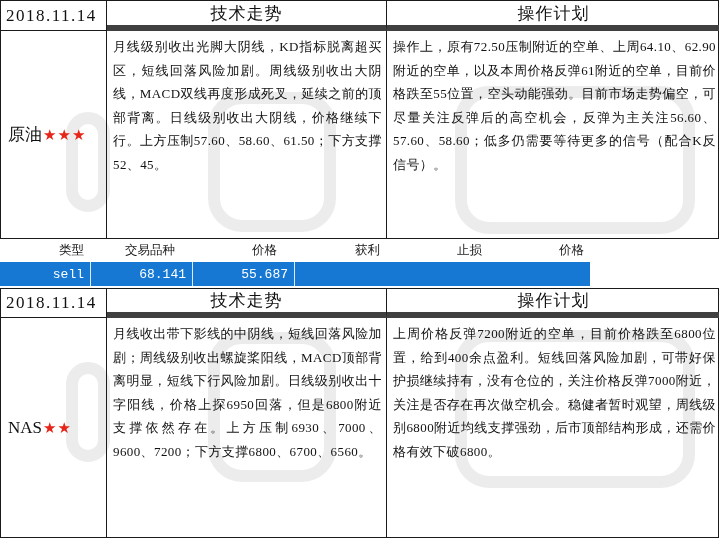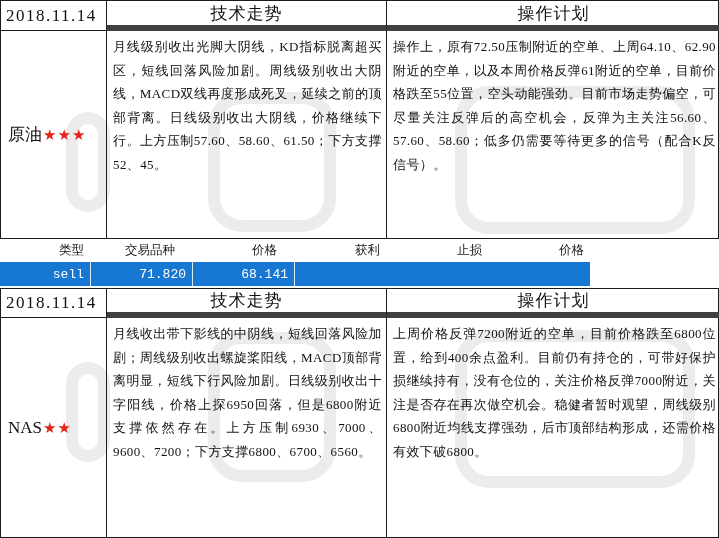--- a/index.html
+++ b/index.html
@@ -103,31 +103,31 @@
     <div class="trade-header">
       <div class="tcell tc0">类型</div>
       <div class="tcell tc1">交易品种</div>
       <div class="tcell tc2">价格</div>
       <div class="tcell tc4">获利</div>
       <div class="tcell tc3">止损</div>
       <div class="tcell tc5">价格</div>
     </div>
     <div class="trade-row">
       <div class="tcell tc1">sell</div>
-      <div class="tcell tc2">71.820</div>
       <div class="tcell tc3">68.141</div>
+      <div class="tcell tc5">55.687</div>
     </div>
   </div>
 
   <div class="section-table section-bottom">
     <div class="cell date-cell">2018.11.14</div>
     <div class="cell header-cell">技术走势</div>
     <div class="cell header-cell">操作计划</div>
 
     <div class="cell label-cell">
       <span>NAS</span>
         <span class="stars">★★</span>
     </div>
     <div class="cell text-cell">月线收出带下影线的中阴线，短线回落风险加剧；周线级别收出螺旋桨阳线，MACD顶部背离明显，短线下行风险加剧。日线级别收出十字阳线，价格上探6950回落，但是6800附近支撑依然存在。上方压制6930、7000、9600、7200；下方支撑6800、6700、6560。</div>
-    <div class="cell text-cell">上周价格反弹7200附近的空单，目前价格跌至6800位置，给到400余点盈利。目前仍有持仓的，可带好保护损继续持有，没有仓位的，关注价格反弹7000附近，关注是否存在再次做空机会。稳健者暂时观望，周线级别6800附近均线支撑强劲，后市顶部结构形成，还需价格有效下破6800。</div>
+    <div class="cell text-cell">上周价格反弹7200附近的空单，目前价格跌至6800位置，给到400余点盈利。短线回落风险加剧，可带好保护损继续持有，没有仓位的，关注价格反弹7000附近，关注是否存在再次做空机会。稳健者暂时观望，周线级别6800附近均线支撑强劲，后市顶部结构形成，还需价格有效下破6800。</div>
   </div>
 
 </div>
 
 </body></html>

